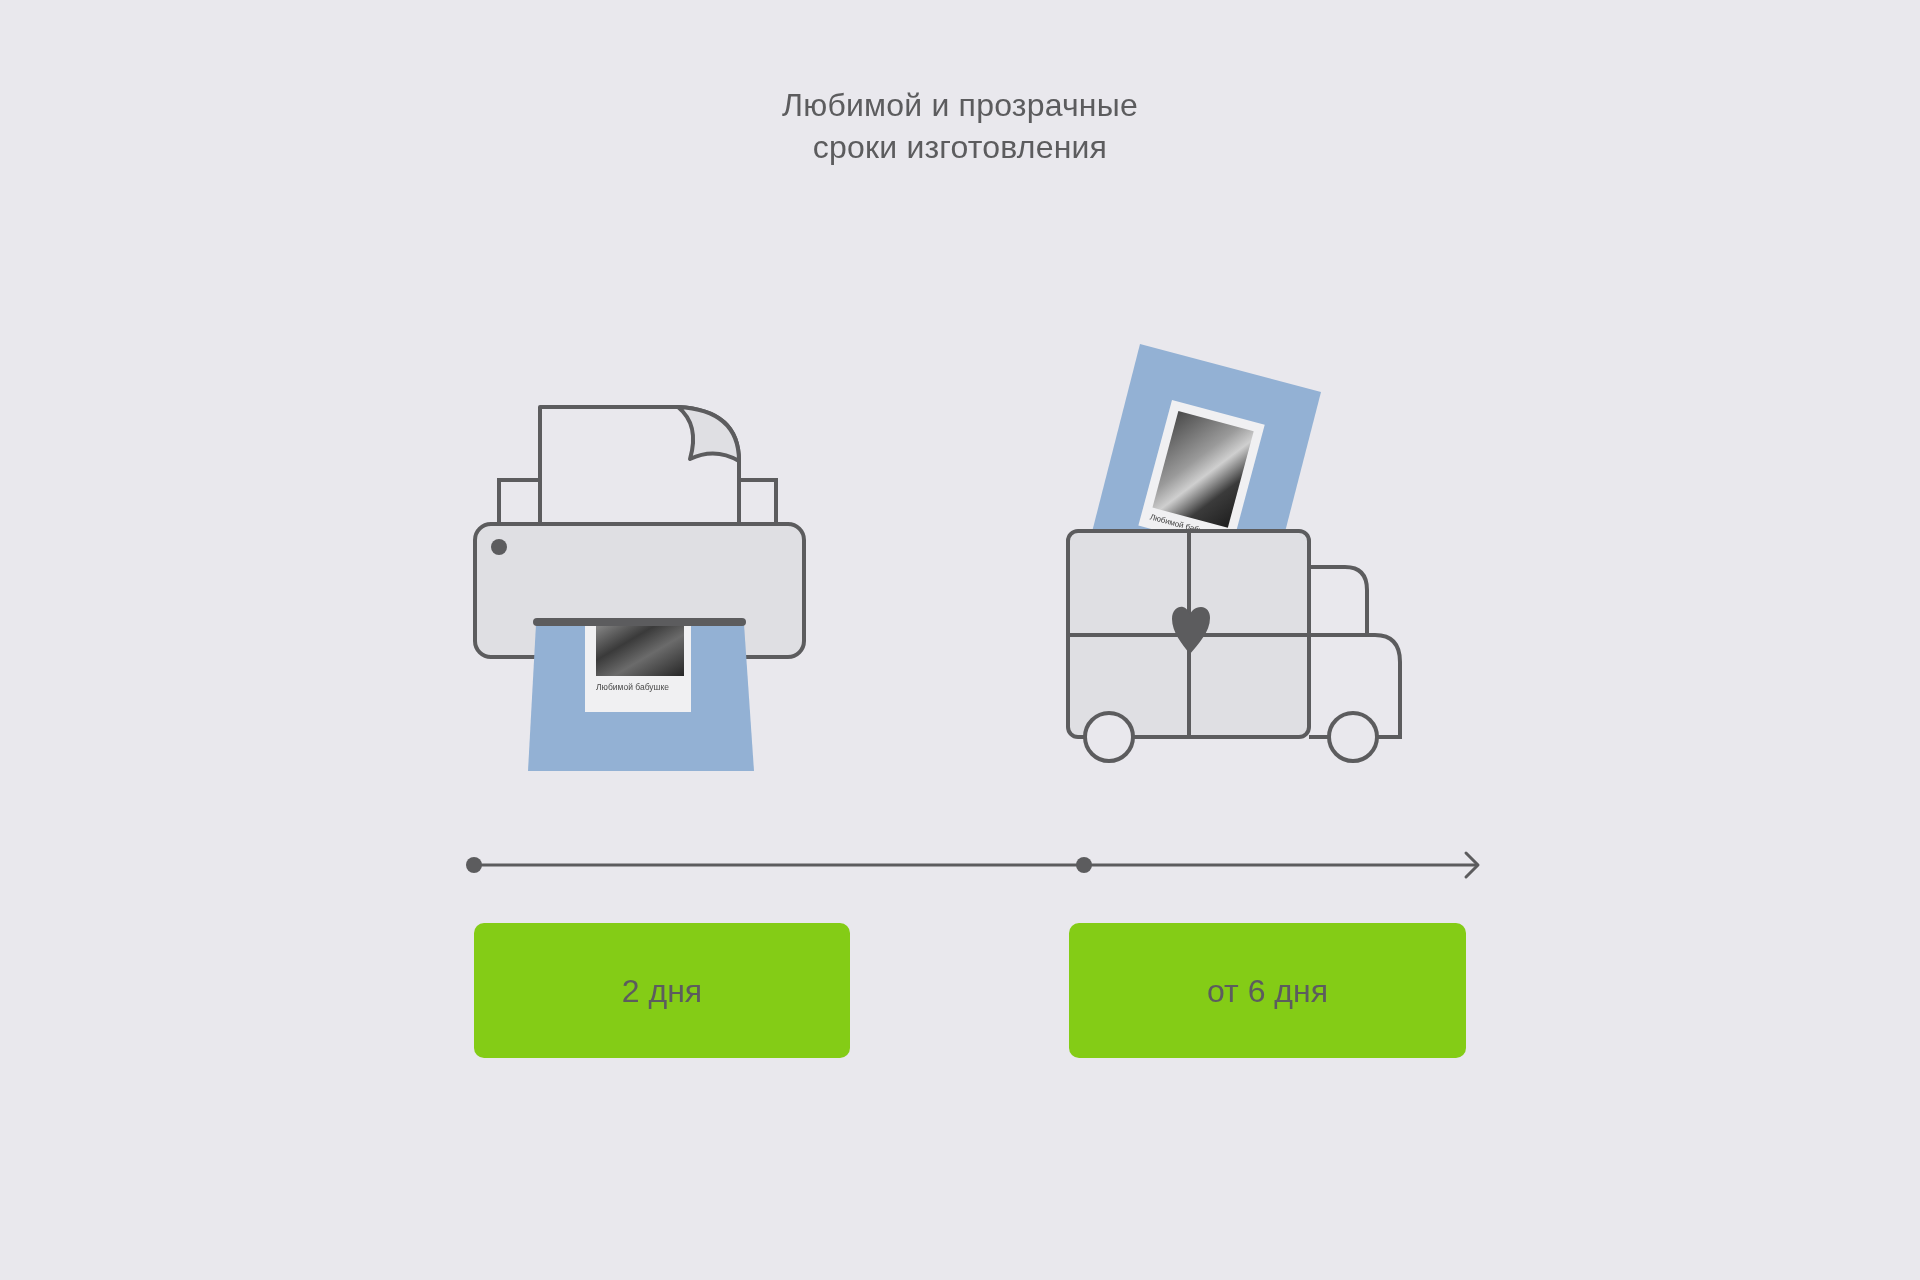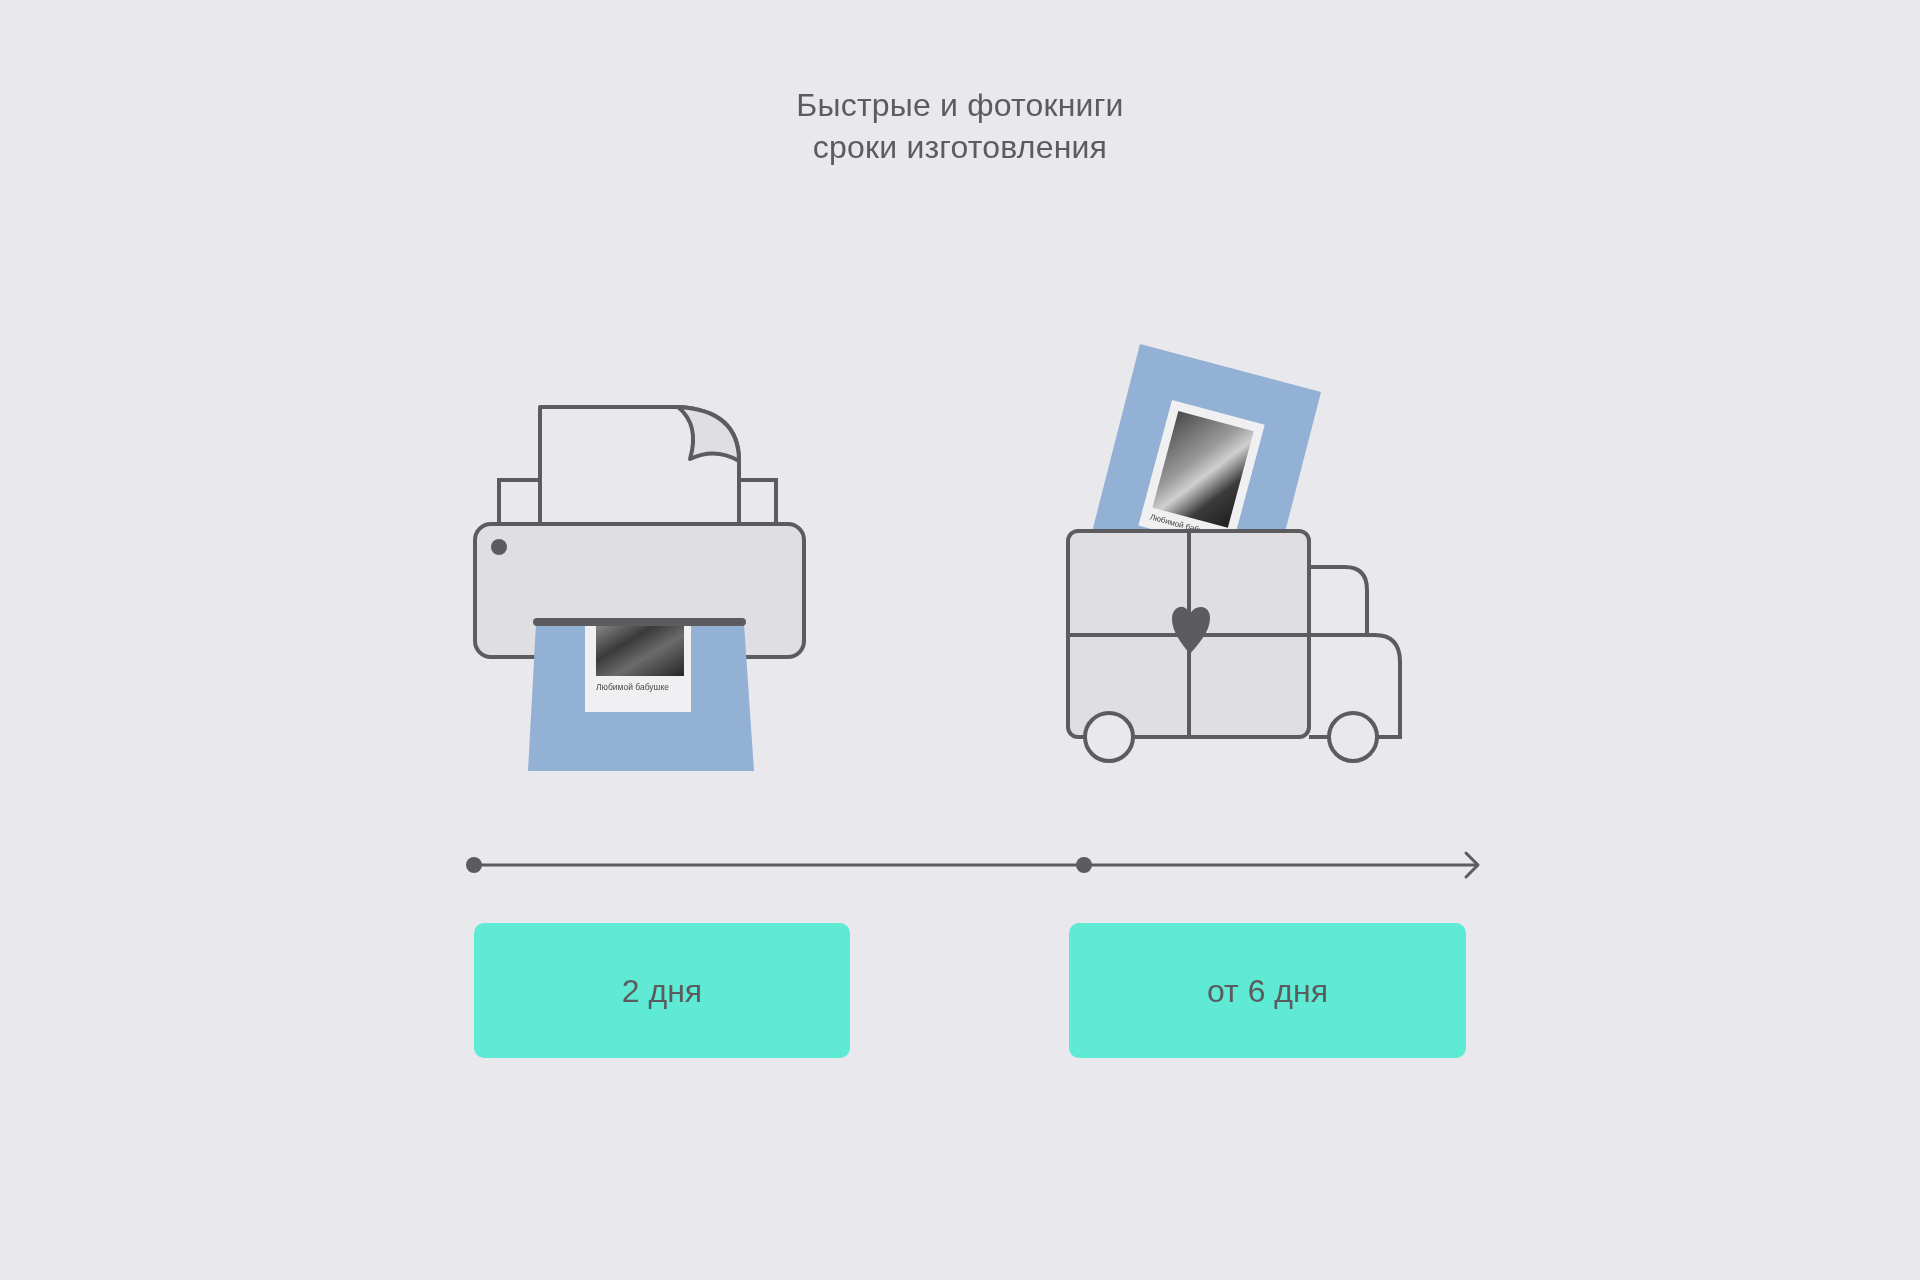--- a/index.html
+++ b/index.html
@@ -11,34 +11,34 @@
     }
     .title {
       position: absolute; left: 0; top: 84px; width: 1920px;
       text-align: center; font-size: 32px; line-height: 42px;
       color: #5c5c5e; letter-spacing: 0.2px;
     }
     .title span { display: block; }
     svg.art { position: absolute; left: 0; top: 0; }
     .card {
       position: absolute; top: 923px; height: 135px;
-      background: #5eead4; border-radius: 10px;
+      background: #84cc16; border-radius: 10px;
       display: flex; flex-direction: column; justify-content: center; align-items: center;
       font-size: 32px; line-height: 42px; color: #5c5c5e; text-align: center;
     }
     .card span { display: block; }
     .card-1 { left: 474px; width: 376px; }
     .card-2 { left: 1069px; width: 397px; }
     .caption { font-family: "Liberation Sans", sans-serif; }
   </style>
 </head>
 <body>
 
 <div class="title">
-  <span>Быстрые и фотокниги</span>
+  <span>Любимой и прозрачные</span>
   <span>сроки изготовления</span>
 </div>
 
 <svg class="art" width="1920" height="1280" viewBox="0 0 1920 1280" xmlns="http://www.w3.org/2000/svg">
   <defs>
     <linearGradient id="photoA" x1="0" y1="0" x2="1" y2="1">
       <stop offset="0" stop-color="#8a8a8a"></stop>
       <stop offset="0.35" stop-color="#3a3a3a"></stop>
       <stop offset="0.6" stop-color="#6b6b6b"></stop>
       <stop offset="1" stop-color="#262626"></stop>

